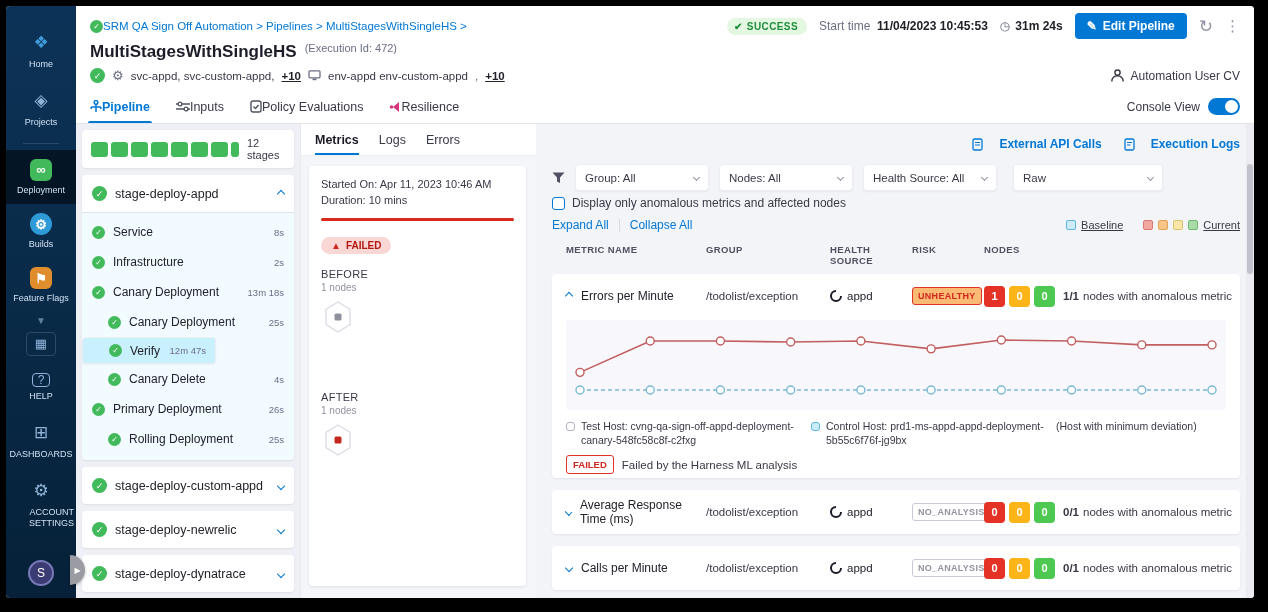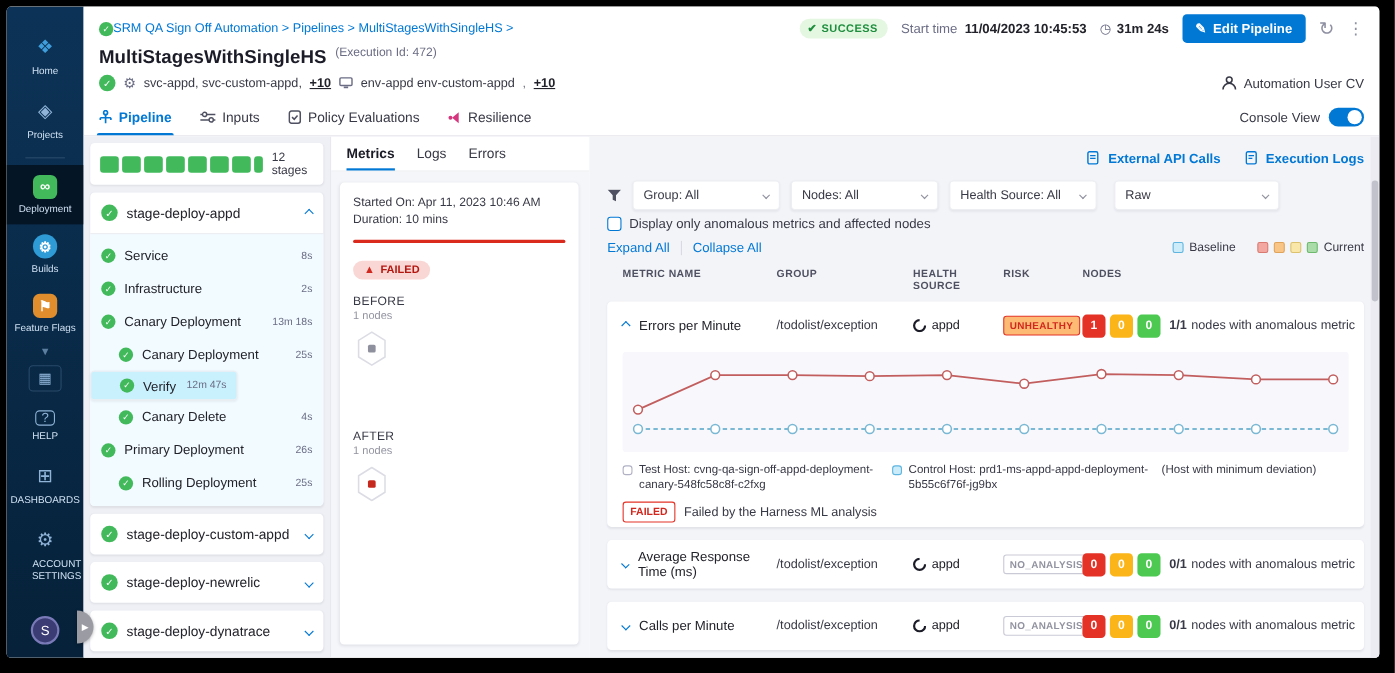--- a/index.html
+++ b/index.html
@@ -38,21 +38,21 @@
 
   .svc-row { display:flex; align-items:center; gap:7px; margin-top:6px; font-size:11.5px; color:#383946; padding-bottom:7px; }
   .chip-link { color:#22222a; text-decoration:underline; font-weight:bold; cursor:pointer; }
   .user-right { margin-left:auto; display:flex; align-items:center; gap:6px; color:#383946; font-size:12px; }
 
   .circle-check { width:15px; height:15px; border-radius:50%; background:#42ba5c; color:#fff; font-size:9px; display:inline-flex; align-items:center; justify-content:center; flex-shrink:0; }
   .circle-check.sm { width:13px; height:13px; font-size:8px; }
 
   
   .tabbar { display:flex; align-items:center; border-bottom:1px solid #e3e3ea; padding:0 14px; height:34px; gap:26px; }
-  .tab { display:flex; align-items:center; gap:6px; font-size:12.5px; color:#383946; height:100%; cursor:pointer; position:relative; }
+  .tab { display:flex; align-items:center; gap:0; font-size:12.5px; color:#383946; height:100%; cursor:pointer; position:relative; }
   .tab.active { color:#0278d5; font-weight:bold; }
   .tab.active::after { content:""; position:absolute; left:-2px; right:-2px; bottom:0; height:2.5px; background:#0278d5; border-radius:2px 2px 0 0; }
   .console-view { margin-left:auto; display:flex; align-items:center; gap:8px; font-size:12px; color:#383946; }
   .toggle { width:32px; height:17px; border-radius:9px; background:#0278d5; position:relative; cursor:pointer; }
   .toggle::after { content:""; position:absolute; right:2px; top:2px; width:13px; height:13px; border-radius:50%; background:#fff; }
 
   .content { flex:1; display:flex; overflow:hidden; }
 
   
   .stage-panel { width:224px; background:#eef0f5; padding:6px; overflow:hidden; flex-shrink:0; display:flex; flex-direction:column; gap:7px; }
@@ -87,30 +87,30 @@
   .vrule { height:3px; background:#da291d; border-radius:2px; margin:12px 0 14px; }
   .failed-pill { display:inline-flex; align-items:center; gap:5px; background:#f9d7d4; color:#b41710; font-size:10px; font-weight:bold; border-radius:10px; padding:3px 10px; margin-bottom:14px; }
   .nodes-grp-label { font-size:11px; color:#383946; letter-spacing:.3px; }
   .nodes-grp-sub { font-size:10px; color:#9293a0; margin:2px 0 8px; }
   .hexwrap { width:30px; height:32px; position:relative; margin-left:2px; }
   .gap-after { margin-top:58px; }
 
   
   .metrics-panel { flex:1; background:#f3f4f8; overflow:hidden; padding:8px 14px 0 16px; position:relative; }
   .links-row { display:flex; justify-content:flex-end; gap:22px; align-items:center; height:24px; }
-  .doc-link { display:flex; gap:8px; color:#0278d5; font-size:12px; font-weight:bold; cursor:pointer; }
+  .doc-link { display:flex; align-items:center; gap:16px; color:#0278d5; font-size:12px; font-weight:bold; cursor:pointer; }
   .filters-row { display:flex; align-items:center; gap:10px; margin-top:8px; }
   .sel { background:#fff; border:1px solid #eceef2; border-radius:4px; height:27px; display:flex; align-items:center; padding:0 9px; font-size:11.5px; color:#383946; width:134px; cursor:pointer; box-shadow:0 1px 2px rgba(40,41,61,.06); }
   .sel .chev { margin-left:auto; color:#9293a0; width:5px; height:5px; }
   .chk-row { display:flex; align-items:center; gap:7px; margin-top:5px; font-size:12px; color:#383946; }
   .chkbox { width:13px; height:13px; border:1.5px solid #b0b1c3; border-radius:3px; background:#fff; flex-shrink:0; cursor:pointer; }
   .expand-row { display:flex; align-items:center; margin-top:8px; font-size:12px; }
   .link-blue { color:#0278d5; cursor:pointer; }
   .vdiv { width:1px; height:13px; background:#d9dae5; margin:0 10px; }
-  .legend { margin-left:auto; display:flex; align-items:center; gap:5px; font-size:11px; color:#383946; }
+  .legend { margin-left:auto; display:flex; align-items:center; gap:5px; font-size:11px; color:#383946;text-decoration:underline; }
   .lg-sq { width:10px; height:10px; border-radius:2px; }
   .cols-hd { display:grid; grid-template-columns:140px 124px 82px 72px 1fr; padding:12px 2px 8px 14px; font-size:9.5px; font-weight:bold; color:#4f5162; letter-spacing:.4px; }
   .mrow-card { margin-bottom:12px; }
   .mrow { display:grid; grid-template-columns:140px 124px 82px 72px 1fr; align-items:center; padding:0 2px 0 14px; height:44px; font-size:12px; color:#22222a; }
   .mname { display:flex; align-items:center; gap:9px; }
   .grp { font-size:11.5px; color:#383946; }
   .hs { display:flex; align-items:center; gap:5px; font-size:11.5px; color:#22222a; }
   .risk-badge { display:inline-block; font-size:9px; font-weight:bold; border-radius:3px; padding:3px 5px; letter-spacing:.3px; }
   .risk-unhealthy { color:#d0281e; border:1px solid #e43326; background:#fdba74; }
   .risk-noanalysis { color:#9293a0; border:1px solid #c9cad6; background:#fff; }

